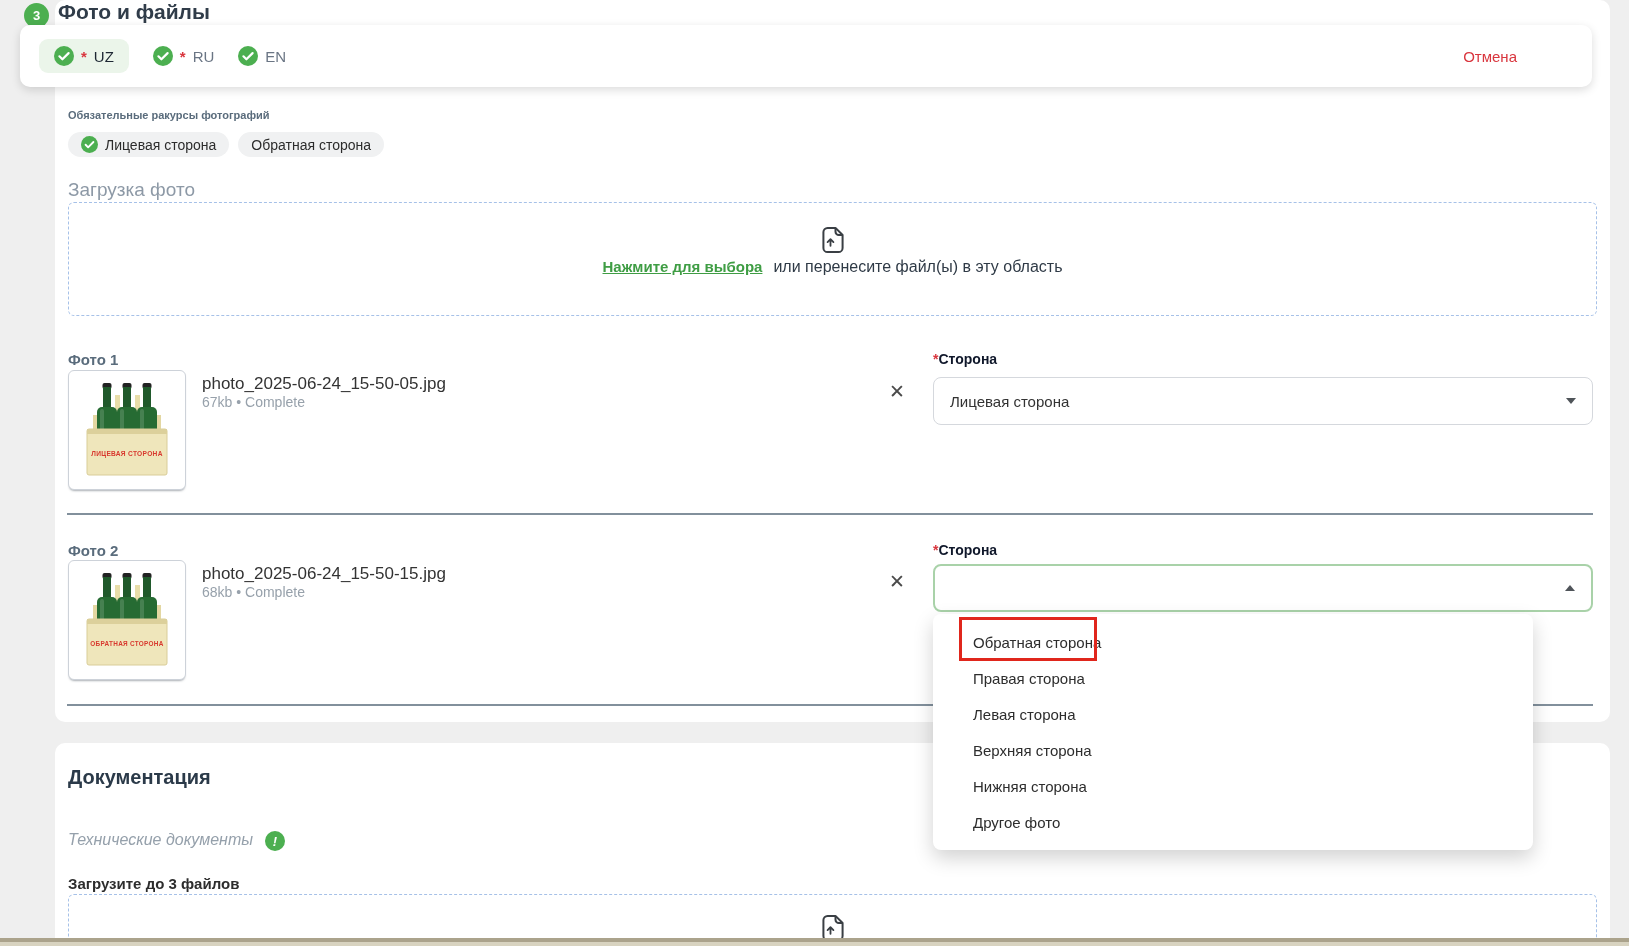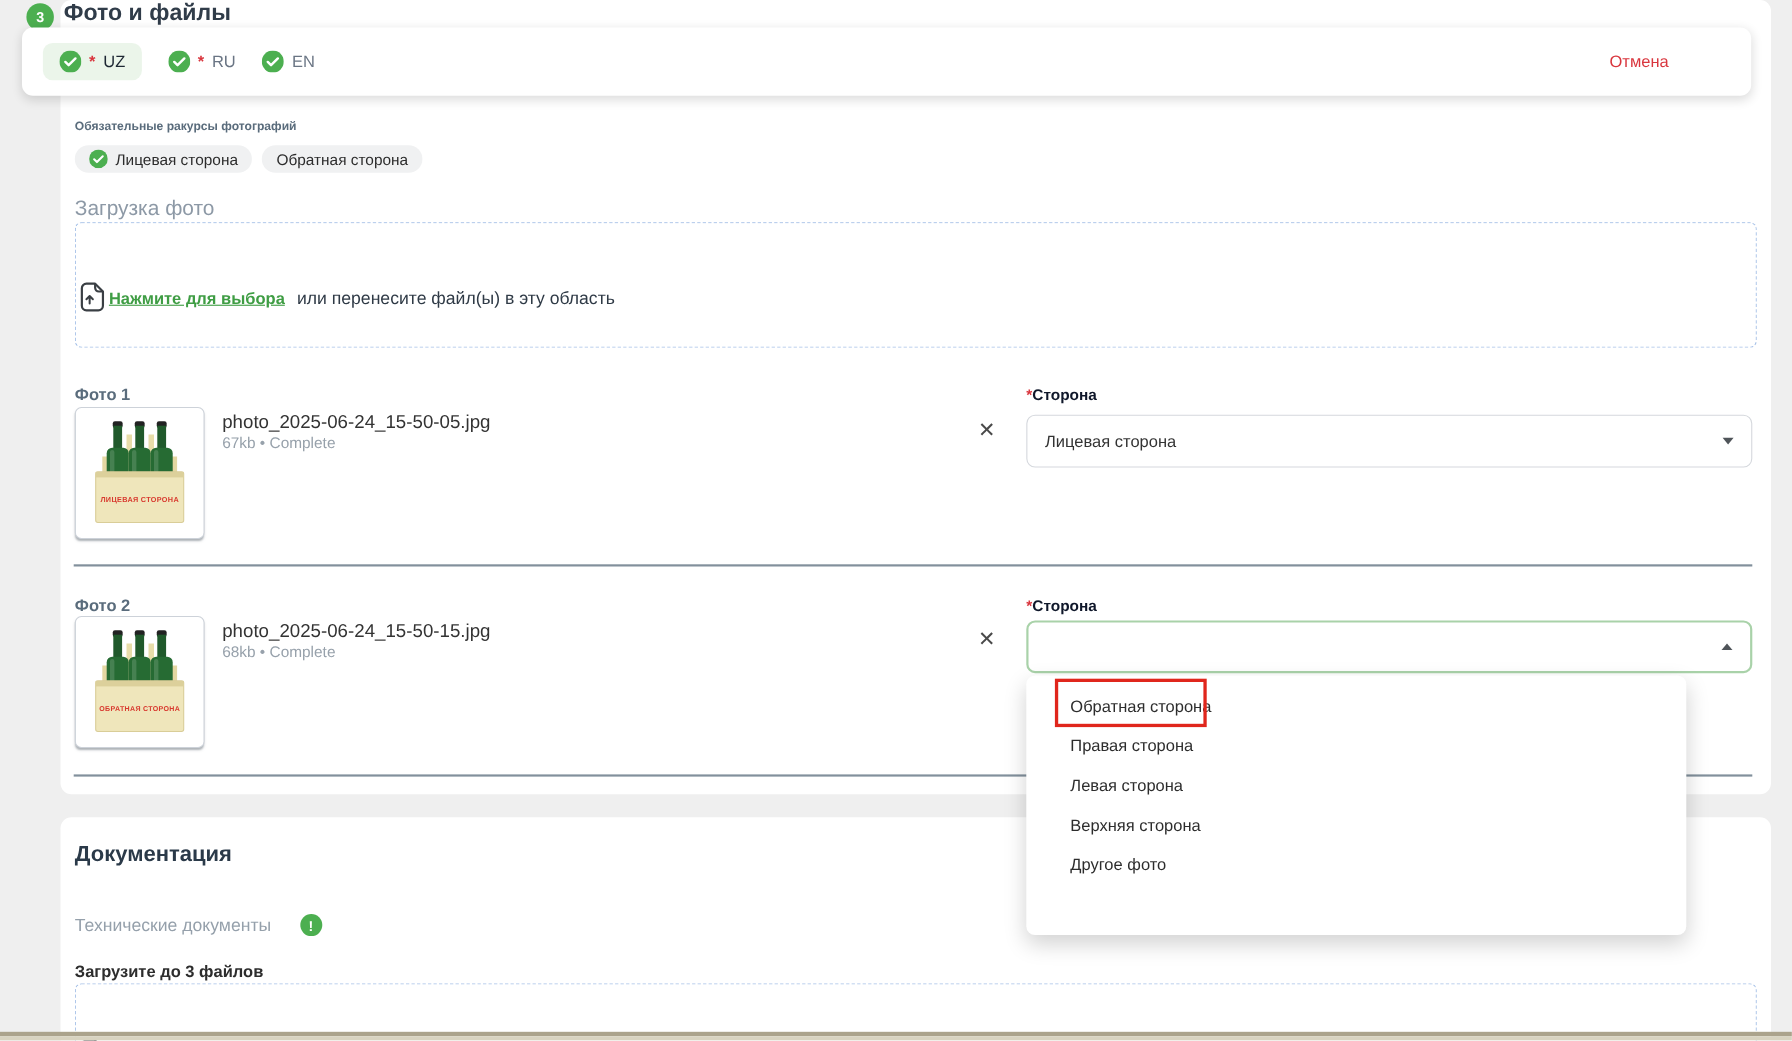--- a/index.html
+++ b/index.html
@@ -43,21 +43,21 @@
   .soft-label{font-size:19px;color:#8d99a6;}
 
   .chips{left:68px;top:132px;display:flex;gap:9px;z-index:2;}
   .chip{
     background:#f0f1f2;border-radius:14px;padding:4px 13px;
     display:flex;align-items:center;gap:7px;font-size:14px;color:#2c2c2c;
   }
 
   .dropzone{
     border:1px dashed #a6c1e8;border-radius:6px;background:#fff;
-    box-sizing:border-box;display:flex;flex-direction:row;align-items:center;
+    box-sizing:border-box;display:flex;flex-direction:column;align-items:center;
     cursor:pointer;z-index:2;
   }
   .dz1{left:68px;top:202px;width:1529px;height:114px;padding-top:22px;}
   .dz-row{display:flex;align-items:baseline;gap:11px;margin-top:3px;}
   .dz-link{color:#3f9d44;font-size:15px;font-weight:600;text-decoration:underline;}
   .dz-hint{color:#2f3a46;font-size:16px;}
   .dz-formats{color:#8b97a3;font-size:14px;margin-top:5px;}
 
   .photo-label{font-size:15px;font-weight:600;color:#5a6c7c;z-index:2;}
   .thumb{
@@ -94,21 +94,21 @@
   }
   .dd-opt{height:36px;line-height:36px;padding-left:40px;font-size:15px;color:#2d2d2d;cursor:pointer;}
   .hl-box{
     position:absolute;left:26px;top:3px;width:138px;height:44px;
     border:3px solid #e0261c;box-sizing:border-box;z-index:11;pointer-events:none;
   }
 
   
   .doc-card{left:55px;top:743px;width:1555px;height:210px;z-index:2;}
   .doc-title{left:68px;top:766px;font-size:20px;font-weight:bold;color:#2b3a49;z-index:3;}
-  .tech-row{left:68px;top:831px;display:flex;align-items:flex-end;gap:26px;z-index:3;}
+  .tech-row{left:68px;top:831px;display:flex;align-items:flex-start;gap:12px;z-index:3;font-style:italic;}
   .tech-label{font-size:16px;color:#95a0ab;}
   .alert-ic{
     width:20px;height:20px;border-radius:50%;background:#4caf50;color:#fff;
     font-size:13px;font-weight:bold;display:flex;align-items:center;justify-content:center;
   }
   .files-label{left:68px;top:875px;font-size:15px;font-weight:bold;color:#2d2d2d;z-index:3;}
   .dz2{left:68px;top:894px;width:1529px;height:110px;padding-top:18px;z-index:3;}
 
   .edge-strip1{left:0;top:938px;width:1629px;height:4px;background:#aba38c;z-index:12;}
   .edge-strip2{left:0;top:942px;width:1629px;height:4px;background:#d8d3c0;z-index:12;}
@@ -274,20 +274,21 @@
   <span class="caret-up"></span>
 </div>
 
 <div class="abs divider" style="left:67px;top:704px;width:1526px;"></div>
 
 <div class="abs dd-panel">
   <div class="dd-opt">Обратная сторона</div>
   <div class="dd-opt">Правая сторона</div>
   <div class="dd-opt">Левая сторона</div>
   <div class="dd-opt">Верхняя сторона</div>
+  <div class="dd-opt">Нижняя сторона</div>
   <div class="dd-opt">Другое фото</div>
   <div class="hl-box"></div>
 </div>
 
 <div class="abs card doc-card"></div>
 <div class="abs doc-title">Документация</div>
 <div class="abs tech-row">
   <span class="tech-label">Технические документы</span>
   <span class="alert-ic">!</span>
 </div>

